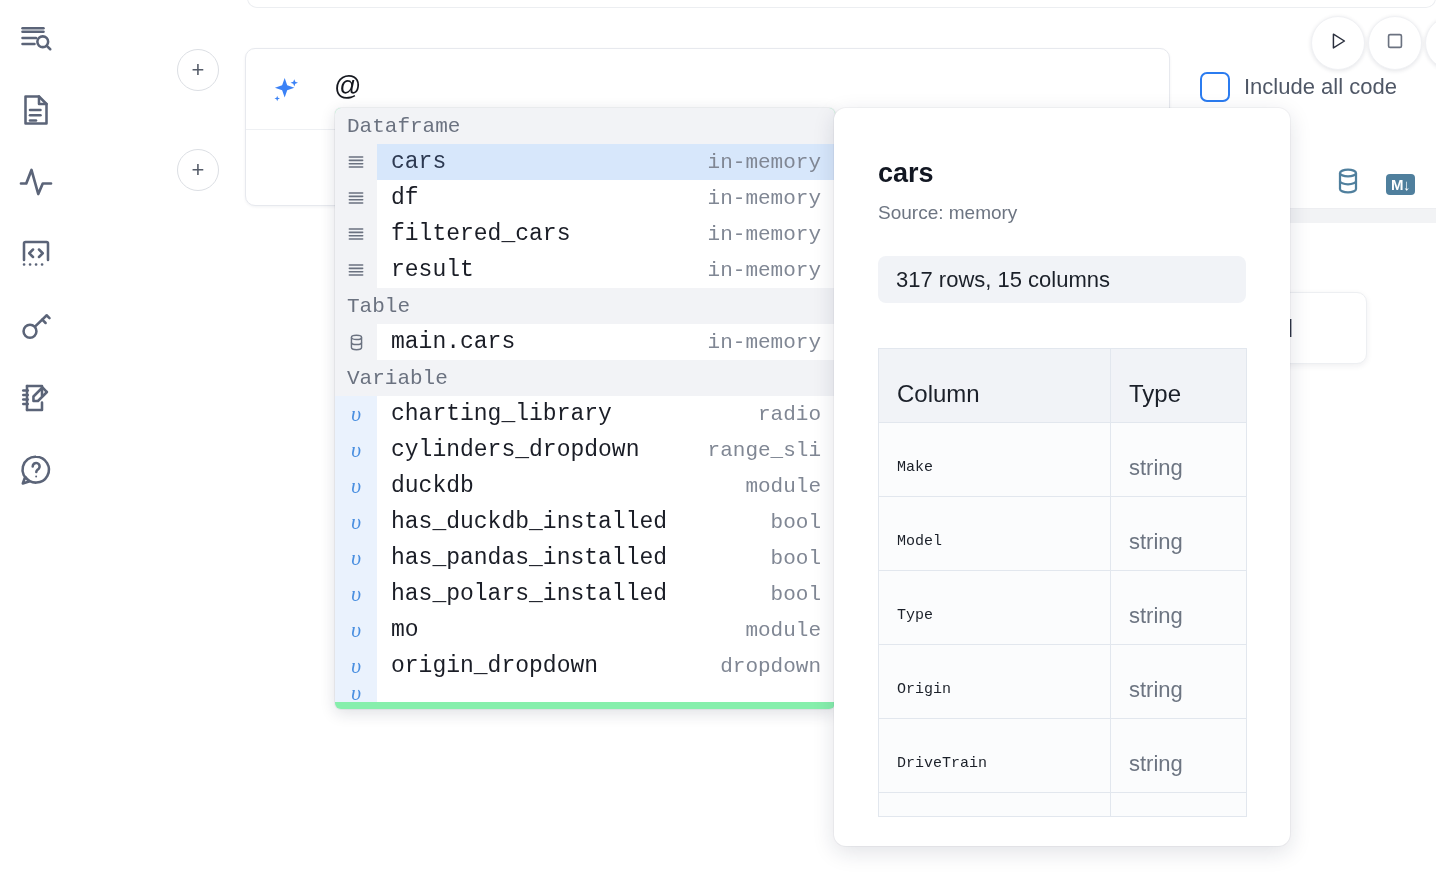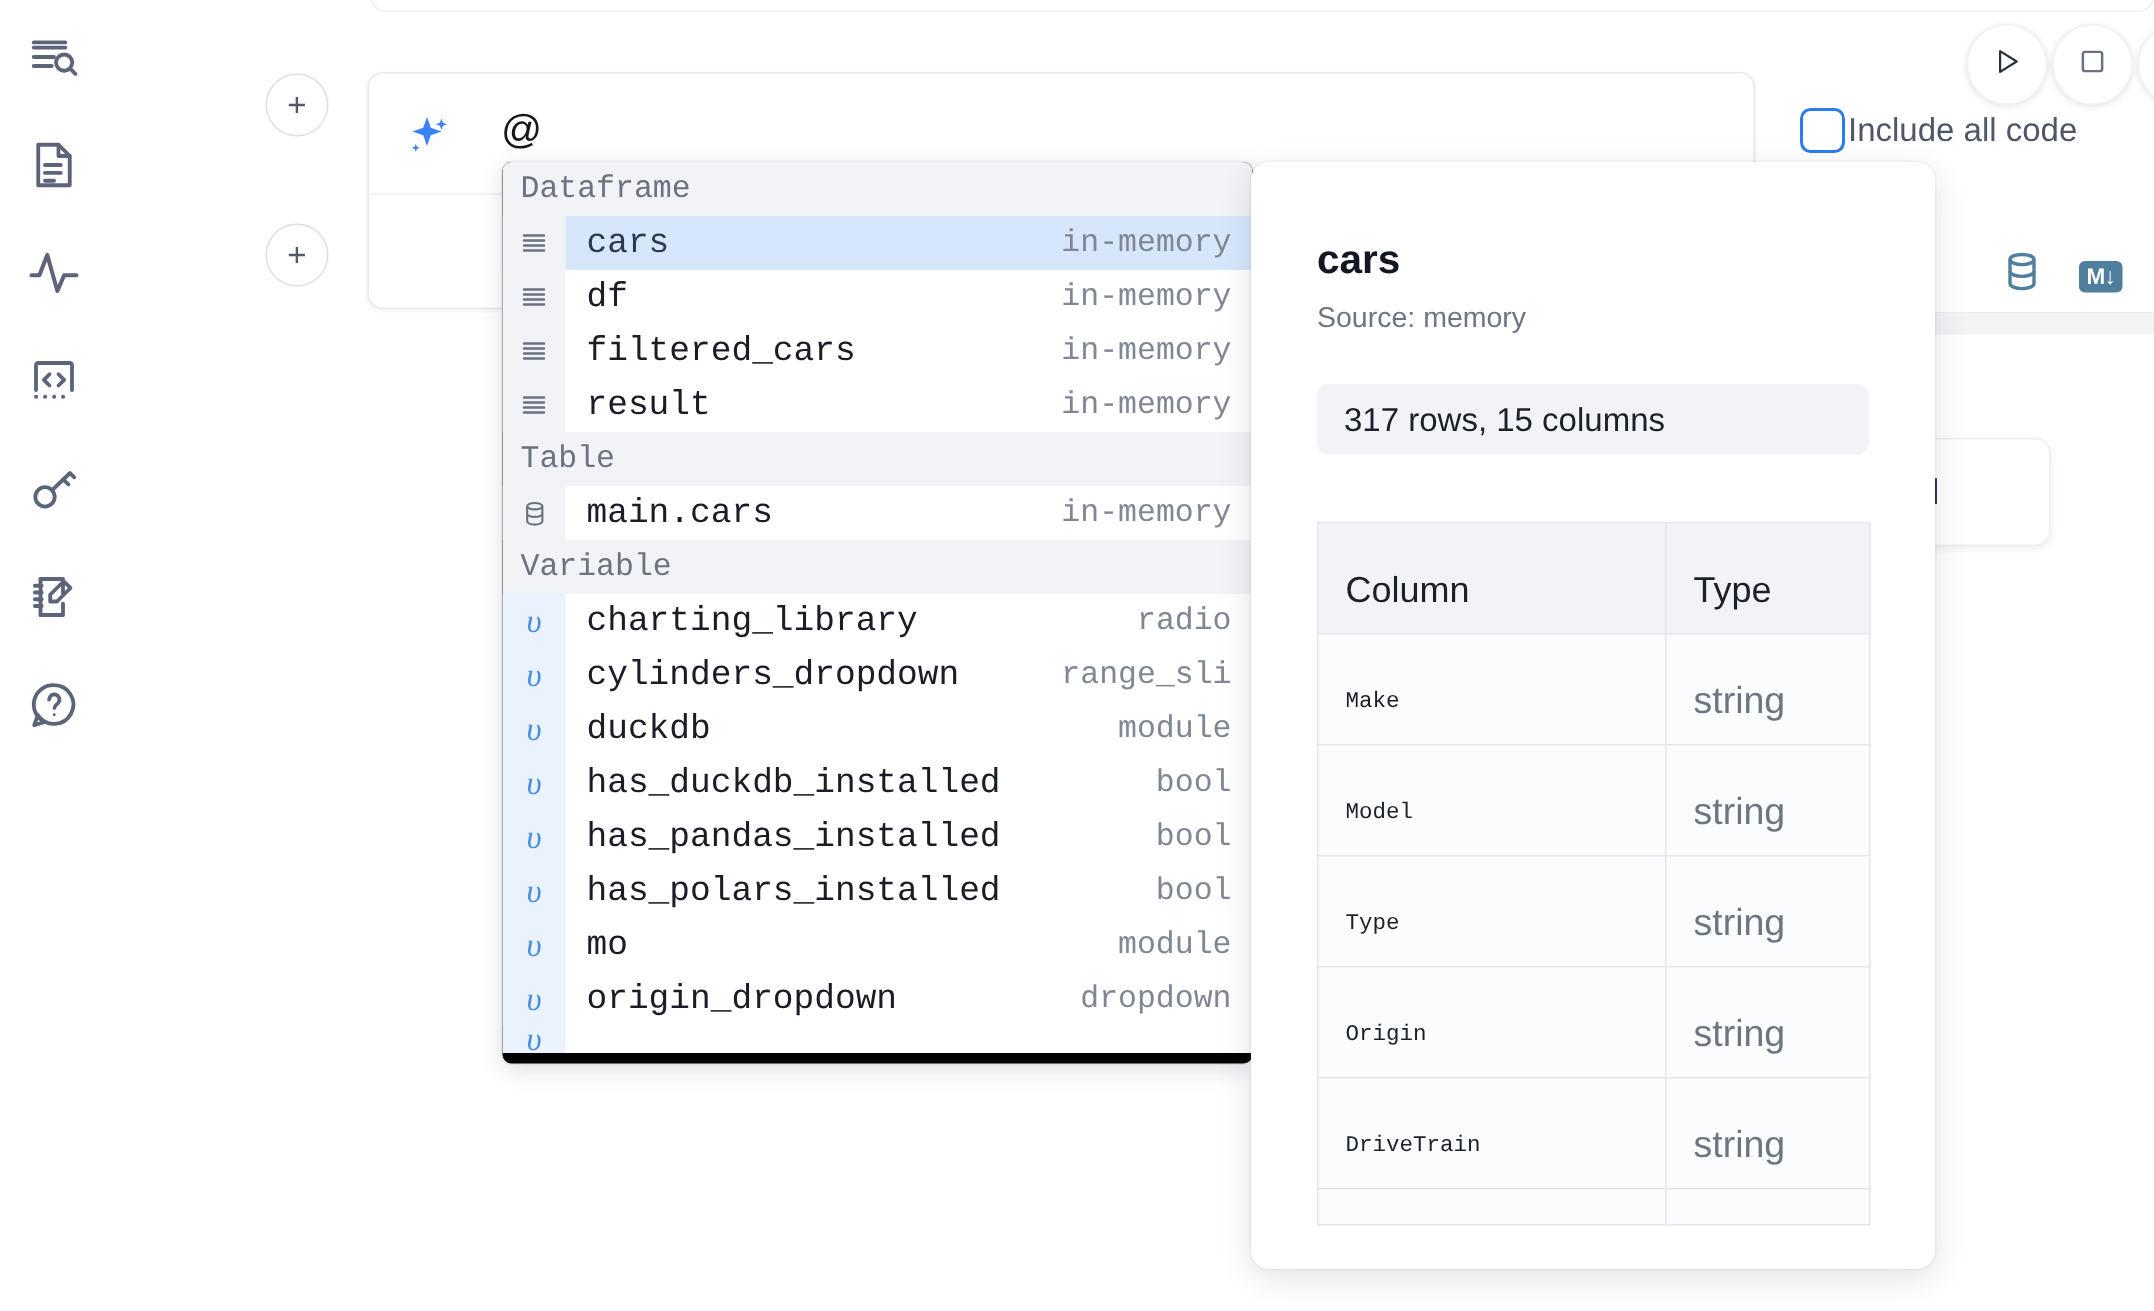--- a/index.html
+++ b/index.html
@@ -53,21 +53,21 @@
     background: #15181f;
   }
   .gutter-num {
     position: absolute; left: 262px; top: 152px;
     font-family: "Liberation Mono", monospace; font-size: 21px; color: #7b828e;
   }
 
   
   .include-wrap {
     position: absolute; left: 1200px; top: 72px;
-    display: flex; align-items: center; gap: 2px;
+    display: flex; align-items: center; gap: 14px;
   }
   .checkbox {
     width: 30px; height: 30px; border: 2px solid #2b7cf0; border-radius: 7px;
     background: #ffffff; cursor: pointer;
   }
   .include-label { font-size: 22px; color: #4f5766; white-space: nowrap; }
 
   
   .circ-btn {
     position: absolute; width: 54px; height: 54px; border-radius: 50%;
@@ -103,21 +103,21 @@
     background: #ffffff; border: 1px solid #edeff2; border-radius: 10px;
     box-shadow: 0 2px 6px rgba(25,35,60,0.07);
     display: flex; align-items: center; justify-content: flex-start;
     padding-left: 14px;
     font-size: 25px; color: #2d3344; font-weight: 500;
   }
 
   
   .ac {
     position: absolute; left: 335px; top: 108px; width: 500px; height: 601px;
-    background: #000000; border-radius: 6px;
+    background: #86efac; border-radius: 6px;
     box-shadow: 0 4px 16px rgba(20,30,60,0.14), 0 0 0 1px rgba(20,30,60,0.05);
     overflow: hidden;
     font-family: "Liberation Mono", monospace;
   }
   .ac-group {
     height: 36px; background: #f2f3f6; display: flex; align-items: center;
     padding-left: 12px; font-size: 21px; color: #6b7280;
   }
   .ac-row {
     height: 36px; display: flex; align-items: center; background: #ffffff;
@@ -171,21 +171,21 @@
     padding: 16px 0 0 18px; height: 74px; vertical-align: middle;
   }
   .pv-table th {
     background: #f1f3f7; font-weight: normal; font-size: 24px; color: #1b2029;
   }
   .pv-table td.col {
     font-family: "Liberation Mono", monospace; font-size: 15px; color: #1b2029;
     background: #fbfcfd;
   }
   .pv-table td.typ {
-    font-size: 25px; color: #6d7582; background: #fbfcfd;
+    font-size: 22px; color: #6d7582; background: #fbfcfd;
   }
   .pv-table tr.partial th, .pv-table tr.partial td { height: 24px; }
   .pv-col-w1 { width: 232px; }
   .pv-col-w2 { width: 136px; }
 </style>
 </head>
 <body>
 
 <div id="root">
 

